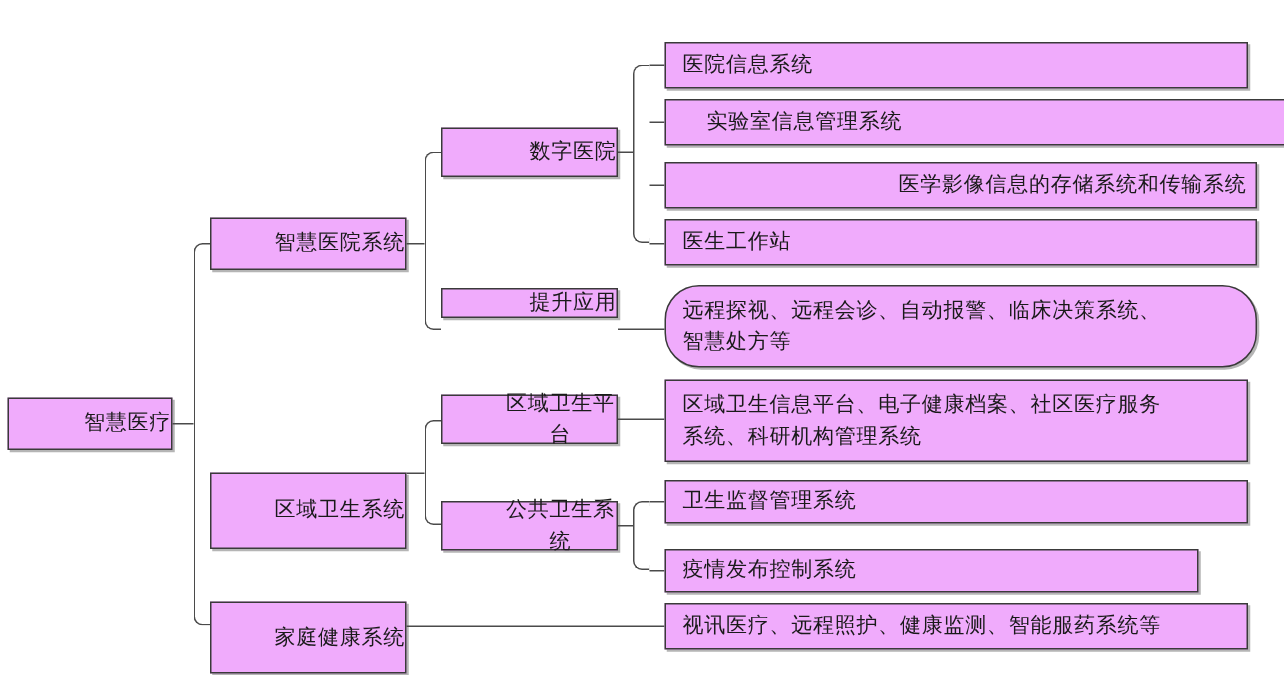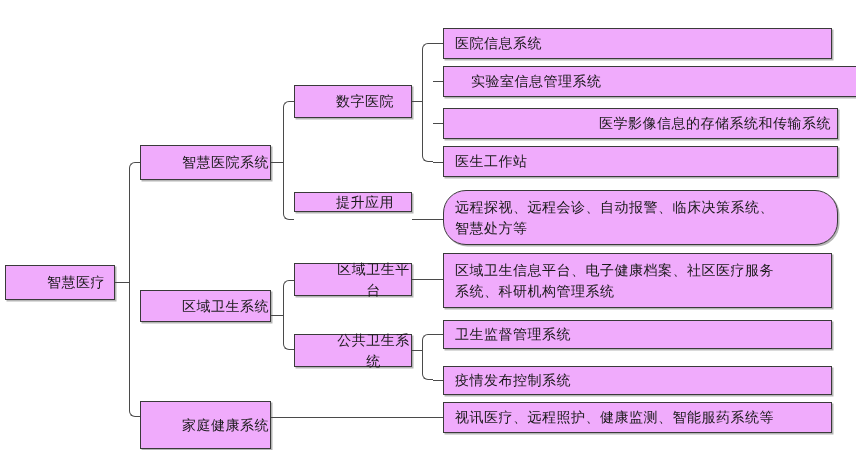--- a/index.html
+++ b/index.html
@@ -20,21 +20,21 @@
     box-sizing: border-box;
     border: 1px solid #3a3a3a;
     background: #f0abfc;
     color: #1a1a1a;
     box-shadow: 1.5px 1.5px 0 rgba(120,120,120,0.55);
     display: flex;
     align-items: center;
     letter-spacing: 0.5px;
   }
   .node.center {
-    justify-content: flex-start;
+    justify-content: flex-end;
     padding-left: 41px;
   }
   .node.left {
     justify-content: flex-start;
   }
   .node-label {
     display: block;
     font-size: 14px;
     line-height: 21px;
     white-space: pre-line;
@@ -75,21 +75,21 @@
     <span class="node-label">智慧医疗</span>
   </div>
 
   <div class="hline" style="left:115px; top:282px; width:14px;"></div>
   <div class="bracket" style="left:129px; top:162px; width:11px; height:255px;"></div>
 
   <div class="node center" style="left:140px; top:145px; width:131px; height:35px;">
     <span class="node-label">智慧医院系统</span>
   </div>
 
-  <div class="node center" style="left:140px; top:290px; width:131px; height:32px;">
+  <div class="node center" style="left:140px; top:315px; width:131px; height:51px;">
     <span class="node-label">区域卫生系统</span>
   </div>
 
   <div class="node center" style="left:140px; top:401px; width:131px; height:48px;">
     <span class="node-label">家庭健康系统</span>
   </div>
 
   <div class="hline" style="left:271px; top:162px; width:12px;"></div>
   <div class="bracket" style="left:283px; top:101px; width:11px; height:119px;"></div>
 
@@ -153,21 +153,21 @@
 
   <div class="node left" style="left:443px; top:253px; width:389px; height:55px;">
     <span class="node-label">区域卫生信息平台、电子健康档案、社区医疗服务
 系统、科研机构管理系统</span>
   </div>
 
   <div class="node left" style="left:443px; top:320px; width:389px; height:29px;">
     <span class="node-label">卫生监督管理系统</span>
   </div>
 
-  <div class="node left" style="left:443px; top:366px; width:389px; height:29px;">
+  <div class="node left" style="left:443px; top:366px; width:356px; height:29px;">
     <span class="node-label">疫情发布控制系统</span>
   </div>
 
   <div class="node left" style="left:443px; top:402px; width:389px; height:31px;">
     <span class="node-label">视讯医疗、远程照护、健康监测、智能服药系统等</span>
   </div>
 
 </div>
 
 </body></html>

